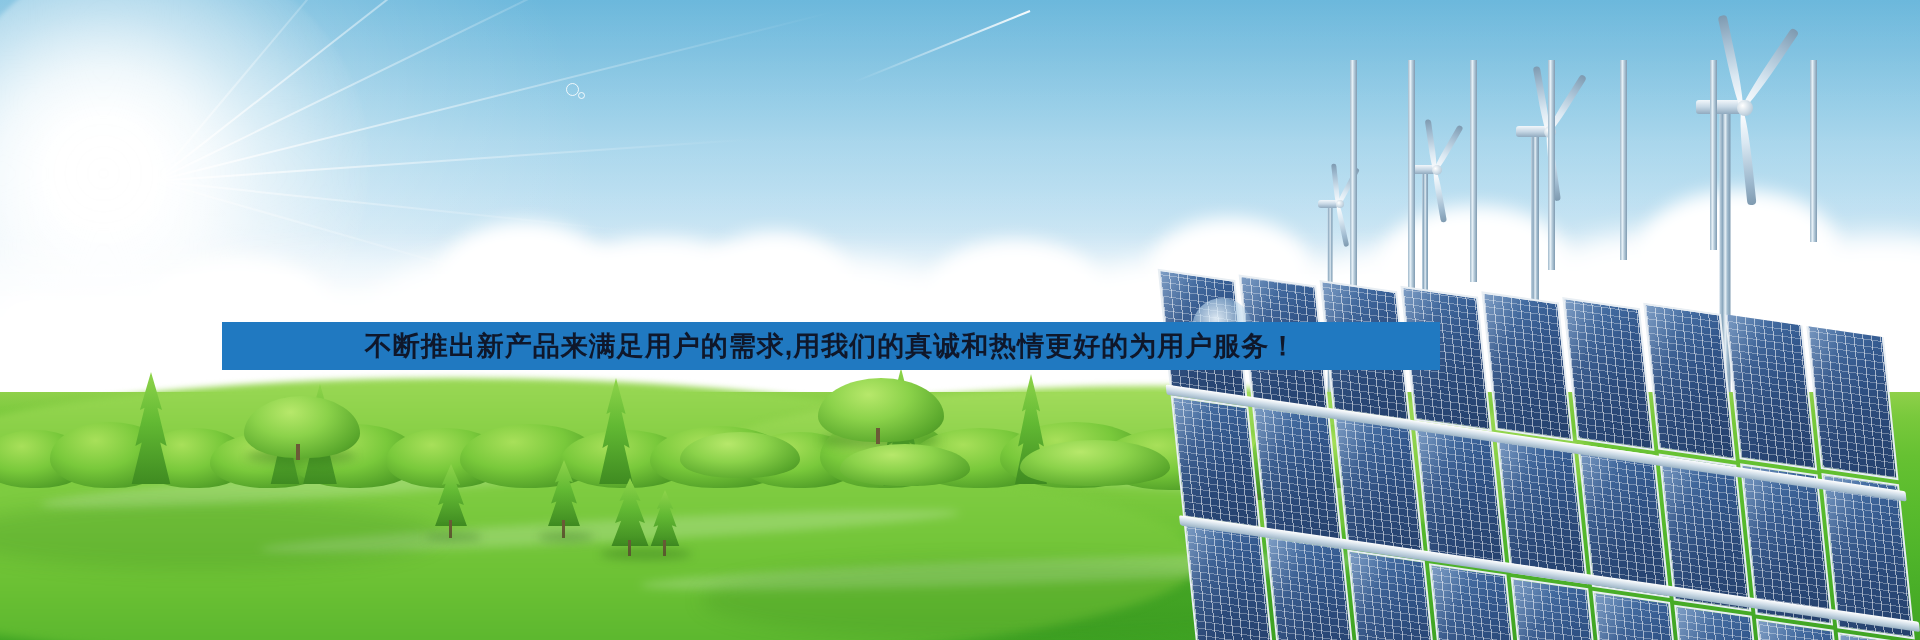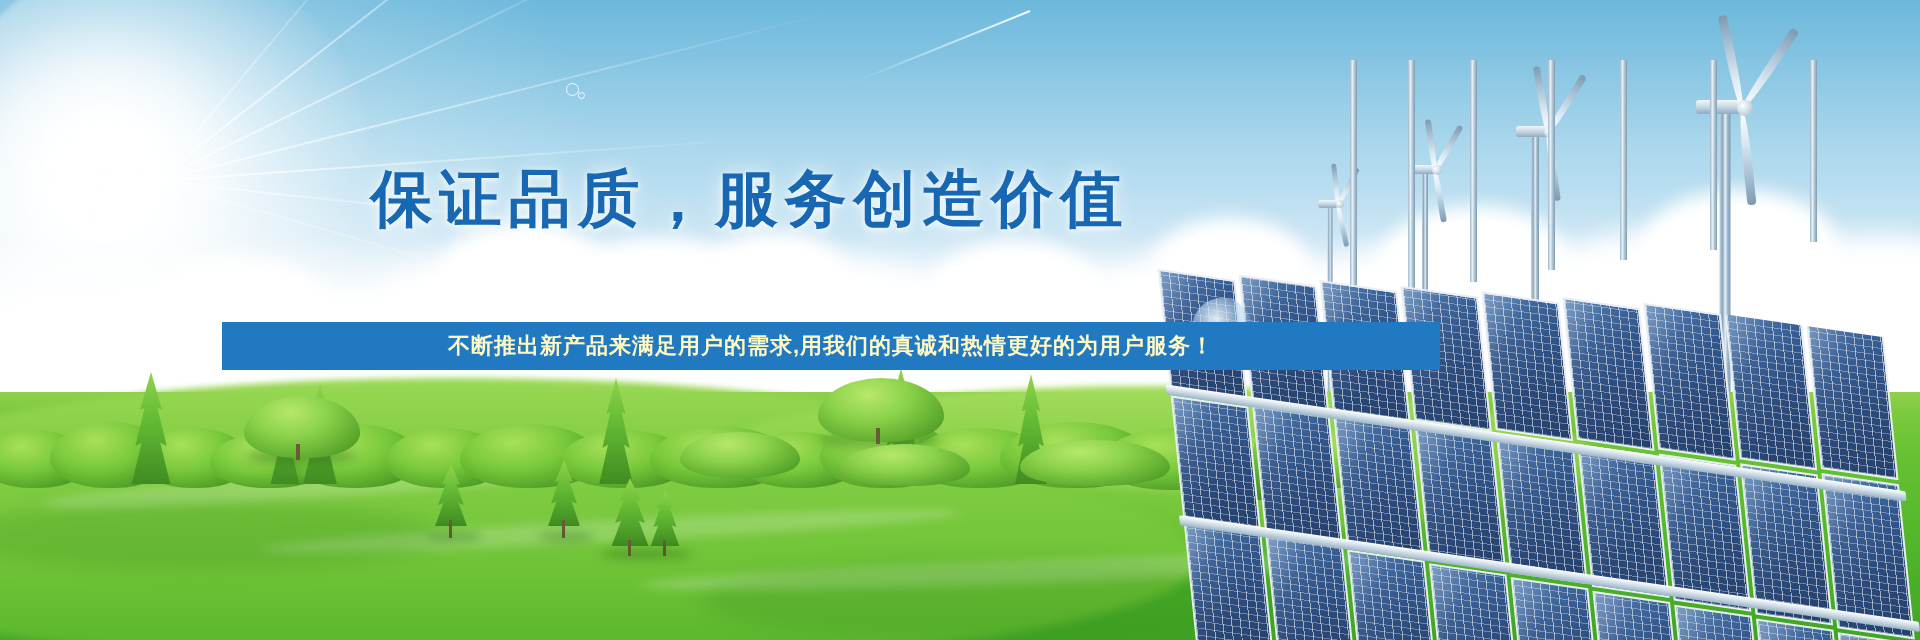--- a/index.html
+++ b/index.html
@@ -106,21 +106,21 @@
   .sunspot{position:absolute;border-radius:50%;
     background:radial-gradient(circle at 40% 35%, rgba(235,245,252,.92) 0%, rgba(170,205,232,.55) 45%, rgba(120,165,210,0) 75%);}
 
   
   .headline{position:absolute;left:0;top:168px;width:1500px;text-align:center;
     font-size:62px;font-weight:bold;color:#1767b2;letter-spacing:7px;
     line-height:1;white-space:nowrap;
     text-shadow:0 2px 6px rgba(255,255,255,.9), 0 0 22px rgba(255,255,255,.75);}
   .subbar{position:absolute;left:222px;top:322px;width:1218px;height:48px;
     background:#2079c1;display:flex;align-items:center;justify-content:center;}
-  .subbar-text{font-size:22px;font-weight:bold;color:#fef9c3;letter-spacing:1px;white-space:nowrap;}
+  .subbar-text{font-size:27px;font-weight:bold;color:#0f172a;letter-spacing:1px;white-space:nowrap;}
 </style>
 </head>
 <body>
 
 <div class="banner">
 
   <div class="sky"></div>
   <div class="sky-band"></div>
   <div class="sun-glow"></div>
   <div class="sun-core"></div>
@@ -356,19 +356,18 @@
       <div class="panel" style="left:670px;top:300px;width:78px;height:152px;">
           <span class="panel-gloss"></span>
         </div>
 
       <div class="rail" style="left:10px;top:150px;width:744px;height:10px;"></div>
       <div class="rail" style="left:10px;top:278px;width:744px;height:10px;"></div>
     </div>
     <div class="sunspot" style="left:42px;top:68px;width:60px;height:60px;"></div>
   </div>
 
-  <div class="headline">保证品质，服务创造价值</div>
 
   <div class="subbar">
     <span class="subbar-text">不断推出新产品来满足用户的需求,用我们的真诚和热情更好的为用户服务！</span>
   </div>
 
 </div>
 
 </body></html>

